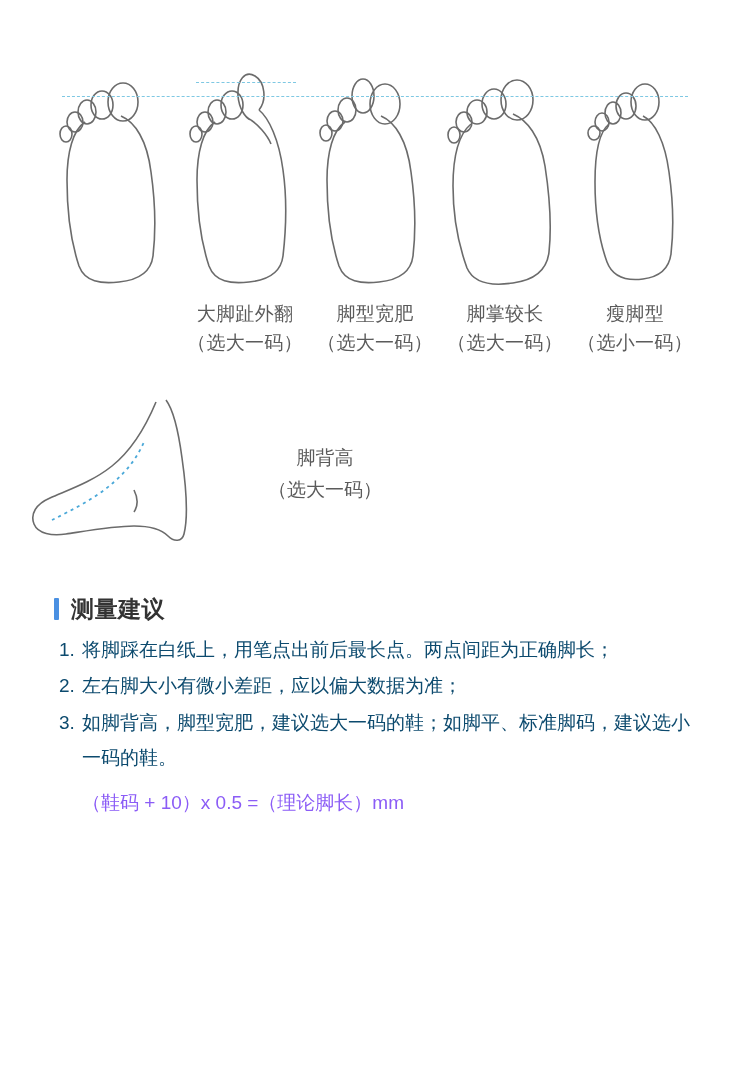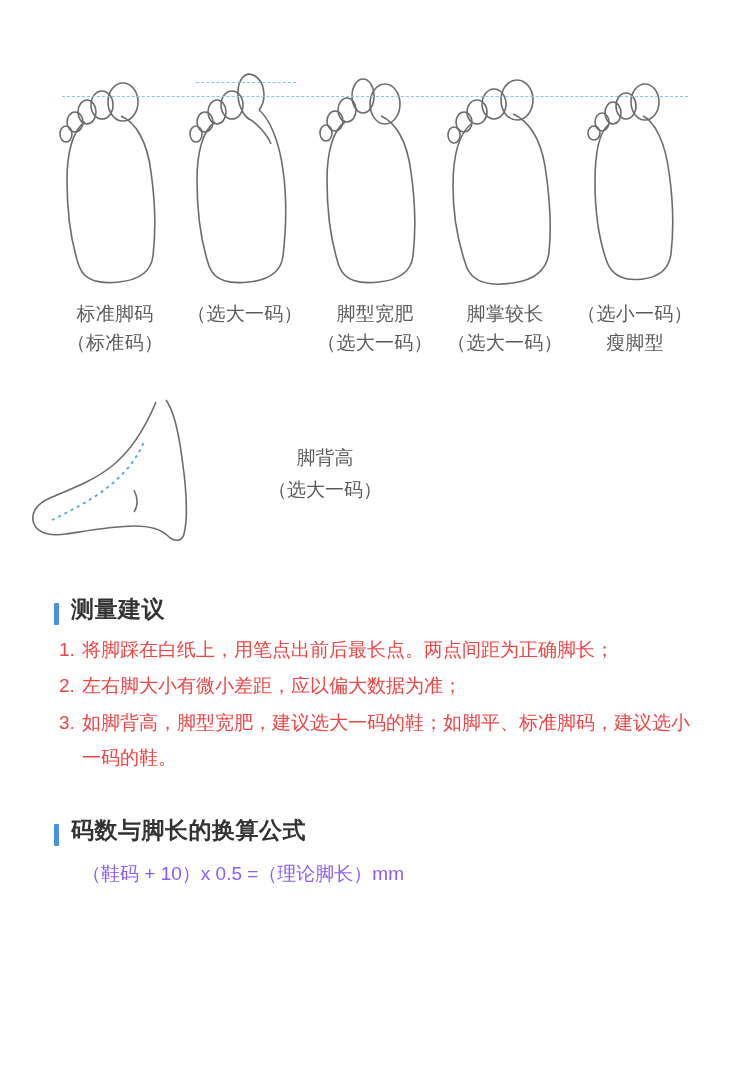--- a/index.html
+++ b/index.html
@@ -78,21 +78,21 @@
     color: #5b5b5b;
     text-align: center;
   }
 
   
   .block {
     padding: 0 54px 0 54px;
   }
   .heading {
     display: flex;
-    align-items: flex-end;
+    align-items: center;
     margin-top: 40px;
     margin-bottom: 8px;
   }
   .heading .bar {
     width: 5px;
     height: 22px;
     background: #4a90e2;
     margin-right: 12px;
     border-radius: 1px;
   }
@@ -100,21 +100,21 @@
     font-size: 23px;
     color: #333333;
     font-weight: bold;
     letter-spacing: 0.5px;
   }
   ol.tips {
     margin: 6px 0 0 0;
     padding-left: 26px;
     font-size: 19px;
     line-height: 1.82;
-    color: #ef4444;
+    color: #0c4a6e;
   }
   ol.tips li {
     padding-left: 2px;
     margin-bottom: 2px;
   }
   .formula {
     margin-left: 28px;
     margin-top: 10px;
     font-size: 19px;
     line-height: 1.9;
@@ -137,39 +137,36 @@
         <svg class="foot-art" viewBox="0 0 120 225">
           <g fill="none" stroke="#6b6b6b" stroke-width="1.6">
             <path d="M30 62 C18 70 12 92 12 120 C12 152 16 182 24 206 C30 222 46 224 64 222 C84 220 96 212 98 196 C101 170 100 140 96 112 C92 80 80 62 66 56"></path>
             <ellipse cx="68" cy="42" rx="15" ry="19"></ellipse>
             <ellipse cx="47" cy="45" rx="11" ry="14"></ellipse>
             <ellipse cx="32" cy="52" rx="9" ry="12"></ellipse>
             <ellipse cx="20" cy="62" rx="8" ry="10"></ellipse>
             <ellipse cx="11" cy="74" rx="6" ry="8"></ellipse>
           </g>
         </svg>
-        <div class="foot-labels">
-          <div>标准脚码</div>
-          <div>（标准码）</div>
-        </div>
       </div>
 
       <div class="foot-cell">
         <svg class="foot-art" viewBox="0 0 120 225">
           <g fill="none" stroke="#6b6b6b" stroke-width="1.6">
             <path d="M30 62 C18 70 12 92 12 120 C12 152 16 182 24 206 C30 222 46 224 64 222 C84 220 96 212 98 196 C101 170 102 138 98 110 C94 80 84 58 74 50"></path>
             <path d="M74 50 C82 40 80 22 70 16 C60 10 52 20 53 36 C54 48 60 58 66 60"></path>
             <path d="M66 60 C72 64 82 74 86 84" stroke-dasharray="0"></path>
             <ellipse cx="47" cy="45" rx="11" ry="14"></ellipse>
             <ellipse cx="32" cy="52" rx="9" ry="12"></ellipse>
             <ellipse cx="20" cy="62" rx="8" ry="10"></ellipse>
             <ellipse cx="11" cy="74" rx="6" ry="8"></ellipse>
           </g>
         </svg>
         <div class="foot-labels">
+          <div>大脚趾外翻</div>
           <div>（选大一码）</div>
         </div>
       </div>
 
       <div class="foot-cell">
         <svg class="foot-art" viewBox="0 0 120 225">
           <g fill="none" stroke="#6b6b6b" stroke-width="1.6">
             <path d="M30 62 C18 70 12 92 12 120 C12 152 16 182 24 206 C30 222 46 224 64 222 C84 220 96 212 98 196 C101 170 100 140 96 112 C92 80 80 62 66 56"></path>
             <ellipse cx="70" cy="44" rx="15" ry="20"></ellipse>
             <ellipse cx="48" cy="36" rx="11" ry="17"></ellipse>
@@ -206,22 +203,22 @@
           <g fill="none" stroke="#6b6b6b" stroke-width="1.6">
             <path d="M34 64 C24 72 20 94 20 122 C20 152 24 180 32 202 C38 218 52 221 68 219 C84 217 94 209 96 194 C99 168 98 140 94 112 C90 82 80 62 68 56"></path>
             <ellipse cx="70" cy="42" rx="14" ry="18"></ellipse>
             <ellipse cx="51" cy="46" rx="10" ry="13"></ellipse>
             <ellipse cx="38" cy="53" rx="8" ry="11"></ellipse>
             <ellipse cx="27" cy="62" rx="7" ry="9"></ellipse>
             <ellipse cx="19" cy="73" rx="6" ry="7"></ellipse>
           </g>
         </svg>
         <div class="foot-labels">
+          <div>瘦脚型</div>
           <div>（选小一码）</div>
-          <div>瘦脚型</div>
         </div>
       </div>
 
     </div>
   </div>
 
   <div class="side-section">
     <svg class="side-art" viewBox="0 0 200 160">
       <g fill="none" stroke="#6b6b6b" stroke-width="1.6">
         <path d="M130 8 C120 32 106 56 86 72 C66 88 42 96 24 104 C10 110 4 120 8 130 C12 140 26 142 40 140 C60 137 88 132 108 132 C126 132 136 136 142 142 C148 148 156 148 158 140 C162 124 160 92 156 64 C152 34 146 14 140 6"></path>
@@ -241,22 +238,18 @@
       <span class="htext">测量建议</span>
     </div>
     <ol class="tips">
       <li>将脚踩在白纸上，用笔点出前后最长点。两点间距为正确脚长；</li>
       <li>左右脚大小有微小差距，应以偏大数据为准；</li>
       <li>如脚背高，脚型宽肥，建议选大一码的鞋；如脚平、标准脚码，建议选小一码的鞋。</li>
     </ol>
   </div>
 
   <div class="block">
-    <div class="heading">
-      <span class="bar"></span>
-      <span class="htext">码数与脚长的换算公式</span>
-    </div>
     <div class="formula">
       <div>（鞋码 + 10）x 0.5 =（理论脚长）mm</div>
     </div>
   </div>
 
 </div>
 
 </body></html>

